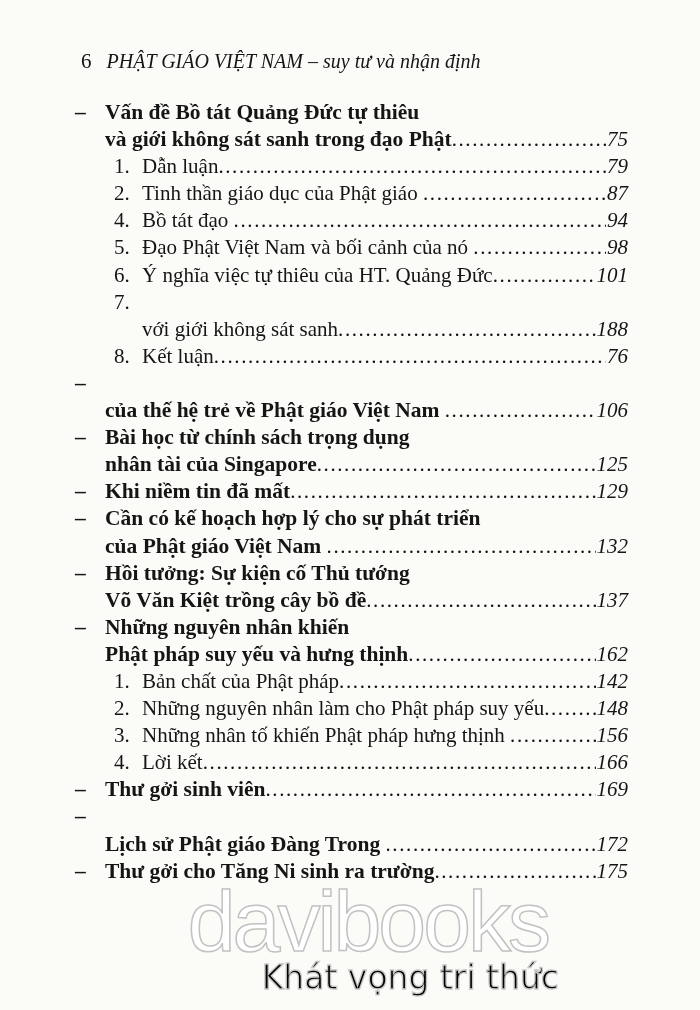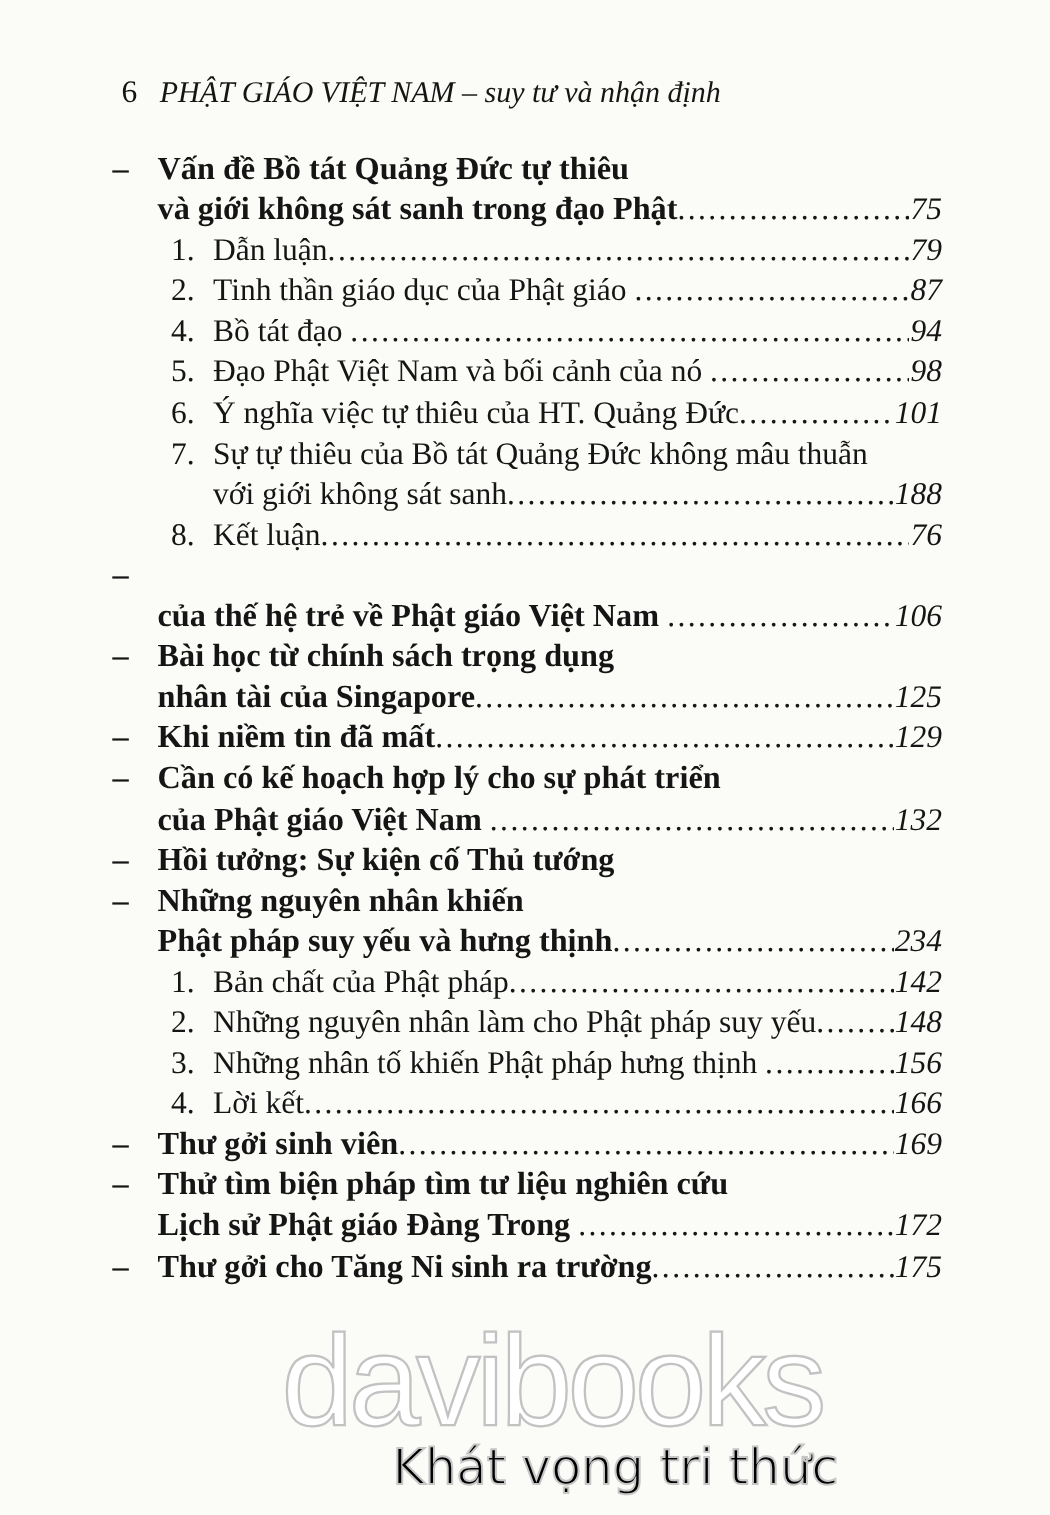--- a/index.html
+++ b/index.html
@@ -159,21 +159,20 @@
         <div class="line">
           <span class="marker">6.</span>
           <span class="text">Ý nghĩa việc tự thiêu của HT. Quảng Đức</span>
           <span class="dots"></span>
           <span class="pagenum">101</span>
         </div>
       </div>
       <div class="entry sub">
         <div class="line">
           <span class="marker">7.</span>
-          <span class="text">Sự tự thiêu của Bồ tát Quảng Đức không mâu thuẫn</span>
         </div>
         <div class="line">
           <span class="marker"></span>
           <span class="text">với giới không sát sanh</span>
           <span class="dots"></span>
           <span class="pagenum">188</span>
         </div>
       </div>
       <div class="entry sub">
         <div class="line">
@@ -224,31 +223,37 @@
           <span class="text">của Phật giáo Việt Nam </span>
           <span class="dots"></span>
           <span class="pagenum">132</span>
         </div>
       </div>
       <div class="entry main">
         <div class="line">
           <span class="marker">–</span>
           <span class="text">Hồi tưởng: Sự kiện cố Thủ tướng</span>
         </div>
+        <div class="line">
+          <span class="marker"></span>
+          <span class="text">Võ Văn Kiệt trồng cây bồ đề</span>
+          <span class="dots"></span>
+          <span class="pagenum">137</span>
+        </div>
       </div>
       <div class="entry main">
         <div class="line">
           <span class="marker">–</span>
           <span class="text">Những nguyên nhân khiến</span>
         </div>
         <div class="line">
           <span class="marker"></span>
           <span class="text">Phật pháp suy yếu và hưng thịnh</span>
           <span class="dots"></span>
-          <span class="pagenum">234</span>
+          <span class="pagenum">162</span>
         </div>
       </div>
       <div class="entry sub">
         <div class="line">
           <span class="marker">1.</span>
           <span class="text">Bản chất của Phật pháp</span>
           <span class="dots"></span>
           <span class="pagenum">142</span>
         </div>
       </div>
@@ -280,21 +285,20 @@
         <div class="line">
           <span class="marker">–</span>
           <span class="text">Thư gởi sinh viên</span>
           <span class="dots"></span>
           <span class="pagenum">169</span>
         </div>
       </div>
       <div class="entry main">
         <div class="line">
           <span class="marker">–</span>
-          <span class="text">Thử tìm biện pháp tìm tư liệu nghiên cứu</span>
         </div>
         <div class="line">
           <span class="marker"></span>
           <span class="text">Lịch sử Phật giáo Đàng Trong </span>
           <span class="dots"></span>
           <span class="pagenum">172</span>
         </div>
       </div>
       <div class="entry main">
         <div class="line">

